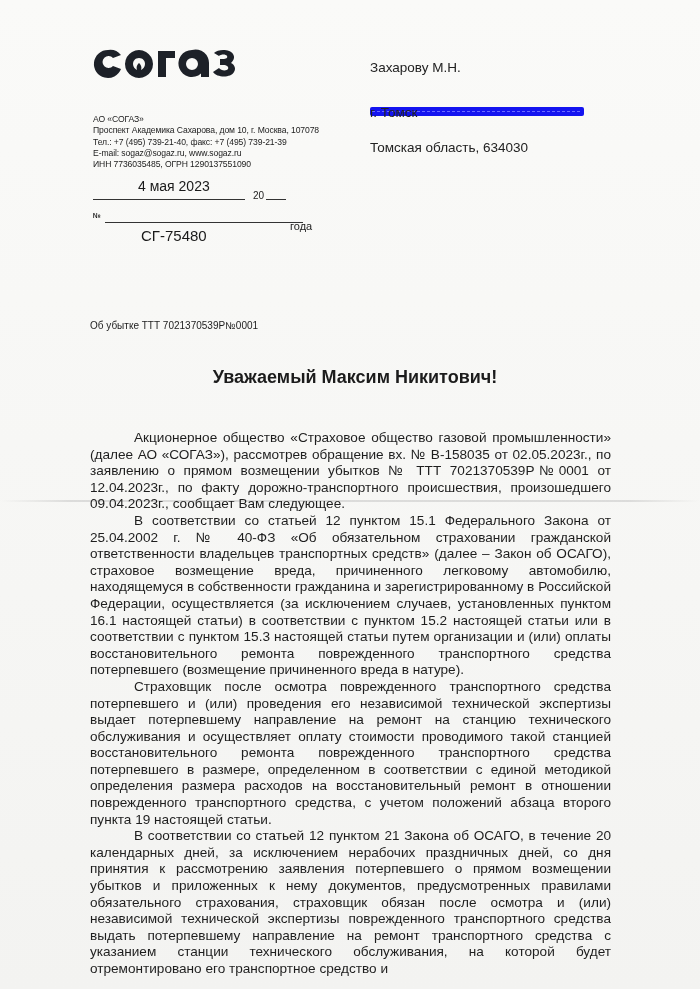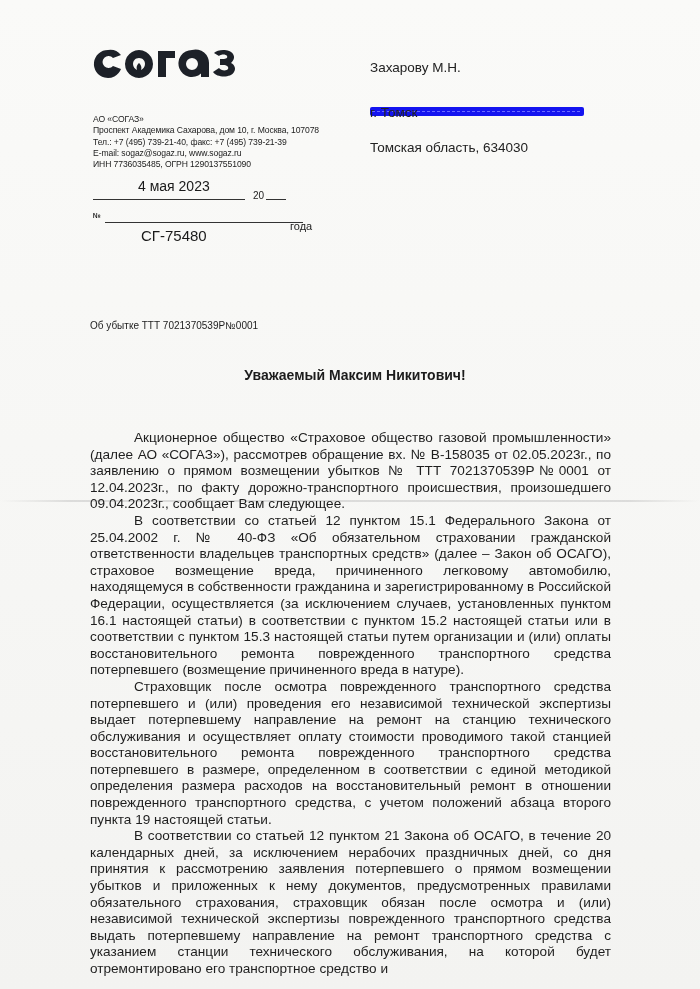--- a/index.html
+++ b/index.html
@@ -40,21 +40,21 @@
     background: #1414f0; border-radius: 2px; }
   .redaction::after { content: ""; position: absolute; left: 2px; right: 4px; top: 4px; border-top: 1px dashed #6a6aff; }
   .recipient .city { position: absolute; left: 0; top: 45px; white-space: nowrap; }
   .recipient .region { position: absolute; left: 0; top: 80px; white-space: nowrap; }
 
   
   .subject { position: absolute; left: 90px; top: 320px; font-size: 10px; white-space: nowrap; }
 
   
   .salutation { position: absolute; left: 0; width: 700px; top: 367px; text-align: center;
-    font-size: 14px; font-weight: bold; padding-left: 10px; box-sizing: border-box; }
+    font-size: 18px; font-weight: bold; padding-left: 10px; box-sizing: border-box; }
 
   
   .body-text { position: absolute; left: 90px; top: 430px; width: 521px; font-size: 13.6px;
     line-height: 16.6px; color: #1e1e1e; }
   .body-text p { margin: 0; text-align: justify; text-indent: 44px; }
   .fold { position: absolute; left: 0; width: 700px; top: 500px; height: 2px;
     background: linear-gradient(90deg, rgba(180,180,180,0) 0%, rgba(170,170,170,.35) 10%, rgba(170,170,170,.35) 90%, rgba(180,180,180,0) 100%); }
 </style>
 </head>
 <body>

